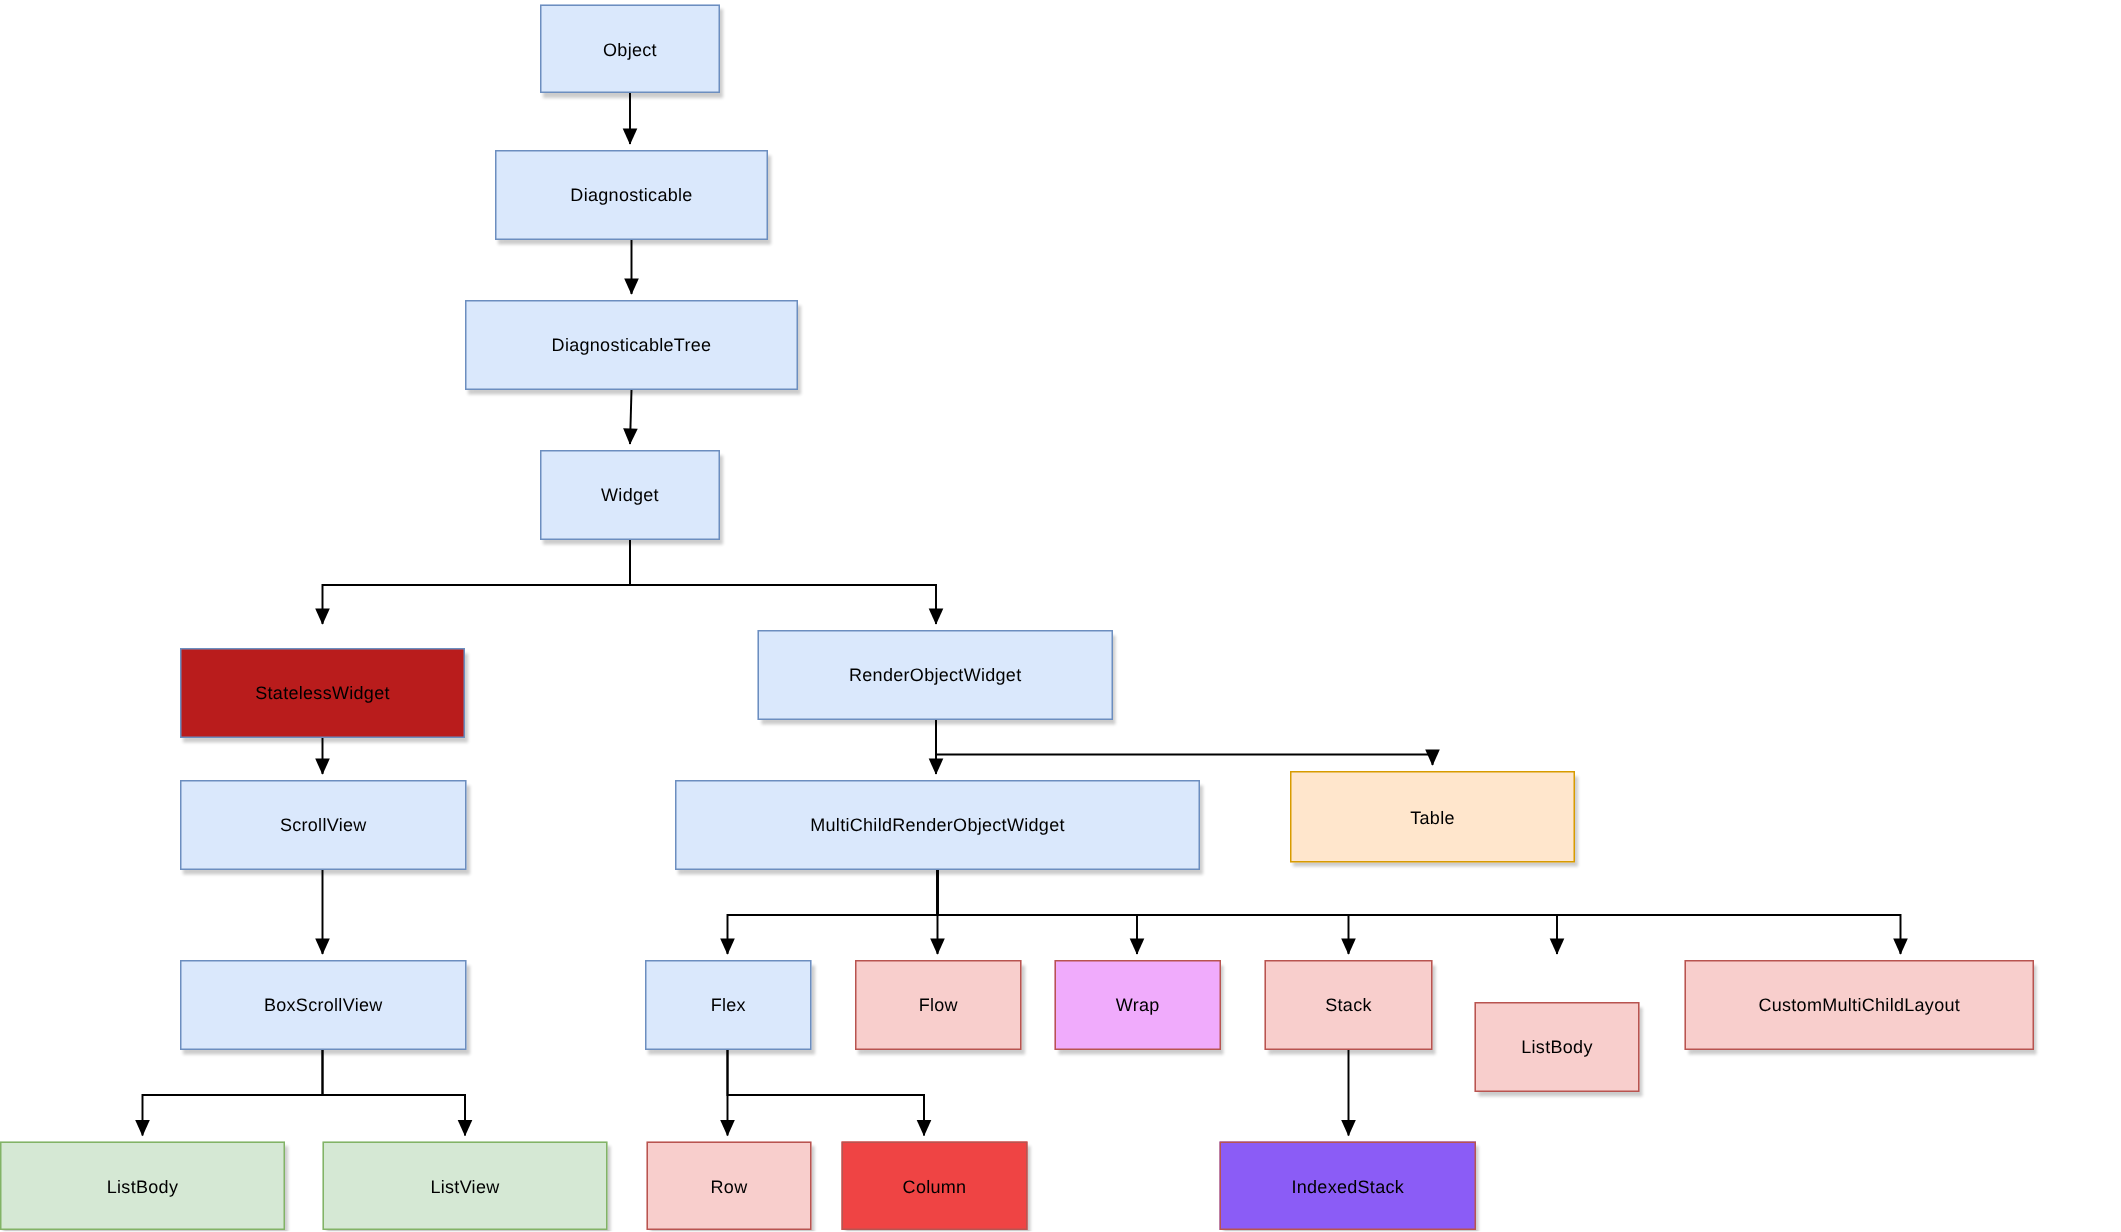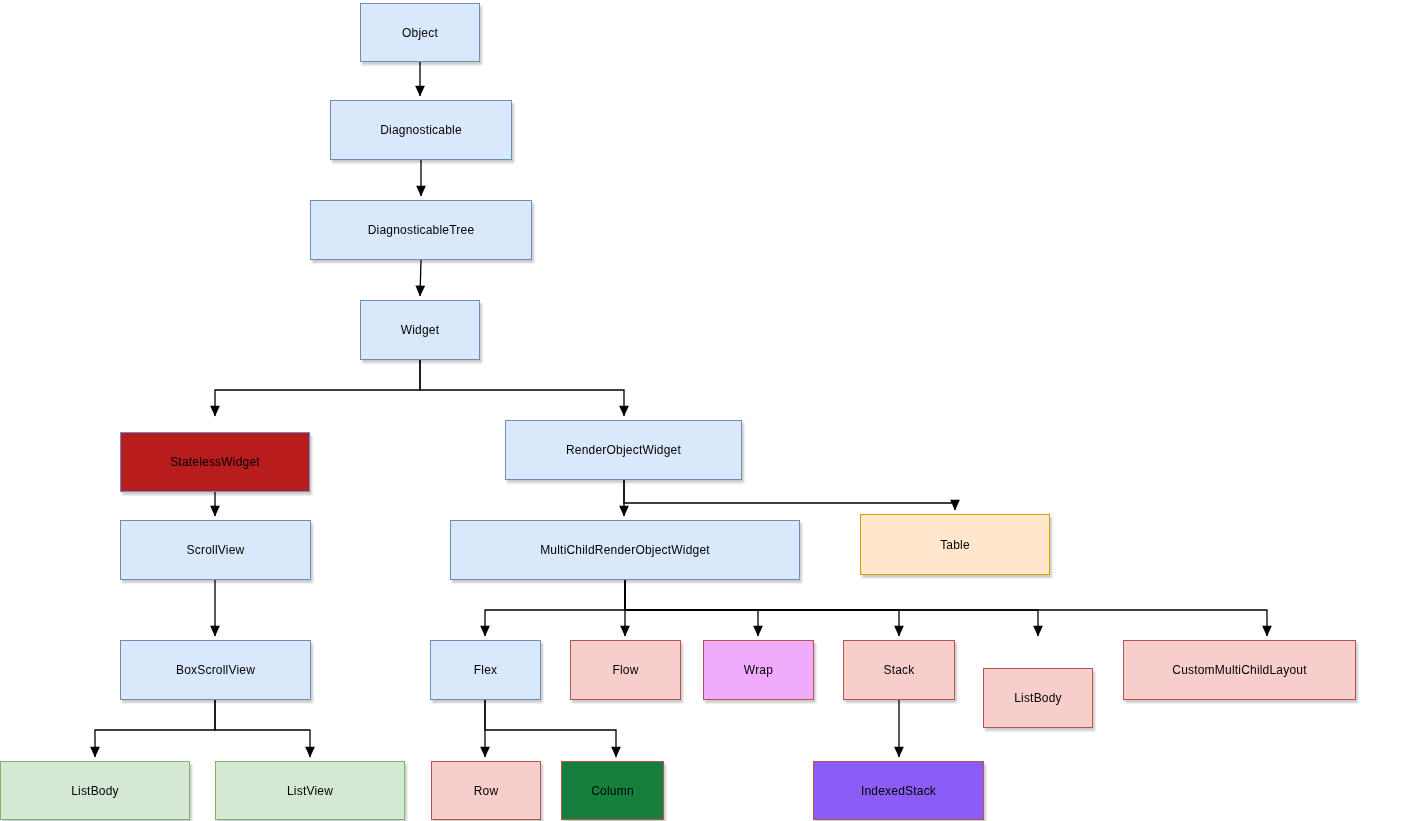--- a/index.html
+++ b/index.html
@@ -121,19 +121,19 @@
     </div>
     <div class="node" style="left: 0px; top: 761px; width: 190px; height: 59px; background: rgb(213, 232, 212); border-color: rgb(130, 179, 102);">
       <span class="node-label">ListBody</span>
     </div>
     <div class="node" style="left: 215px; top: 761px; width: 190px; height: 59px; background: rgb(213, 232, 212); border-color: rgb(130, 179, 102);">
       <span class="node-label">ListView</span>
     </div>
     <div class="node" style="left: 431px; top: 761px; width: 110px; height: 59px; background: rgb(248, 206, 204); border-color: rgb(184, 84, 80);">
       <span class="node-label">Row</span>
     </div>
-    <div class="node" style="left: 561px; top: 761px; width: 103px; height: 59px; background: #15803d; border-color: rgb(184, 84, 80);">
+    <div class="node" style="left: 561px; top: 761px; width: 124px; height: 59px; background: #ef4444; border-color: rgb(184, 84, 80);">
       <span class="node-label">Column</span>
     </div>
     <div class="node" style="left: 813px; top: 761px; width: 171px; height: 59px; background: #8b5cf6; border-color: rgb(184, 84, 80);">
       <span class="node-label">IndexedStack</span>
     </div>
   </div>
 
 </body></html>

